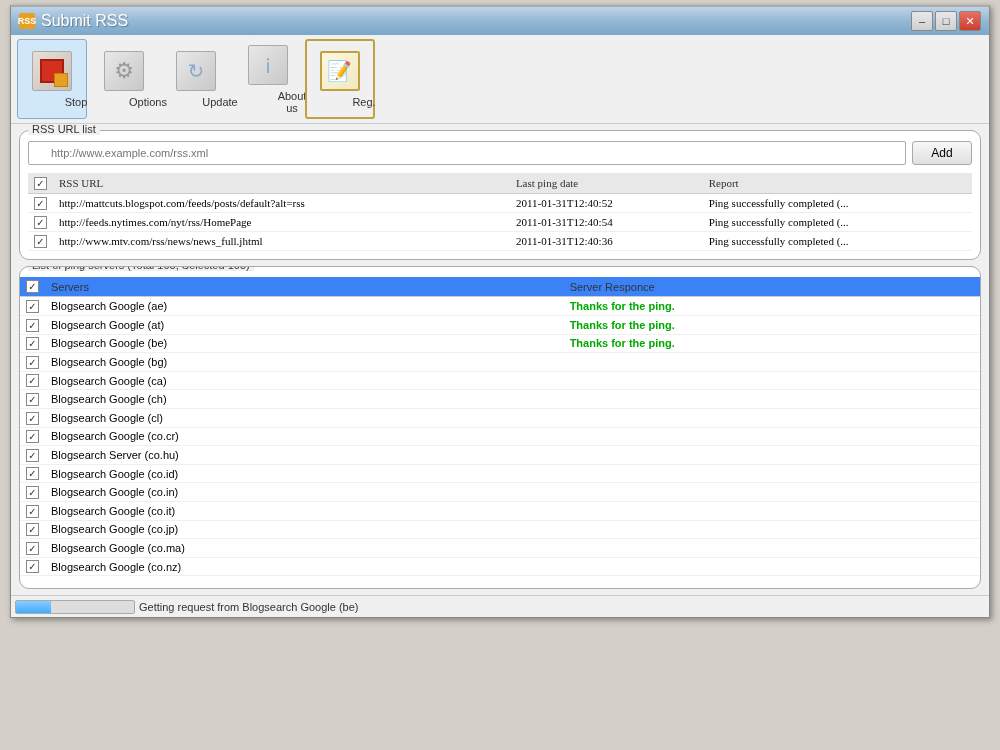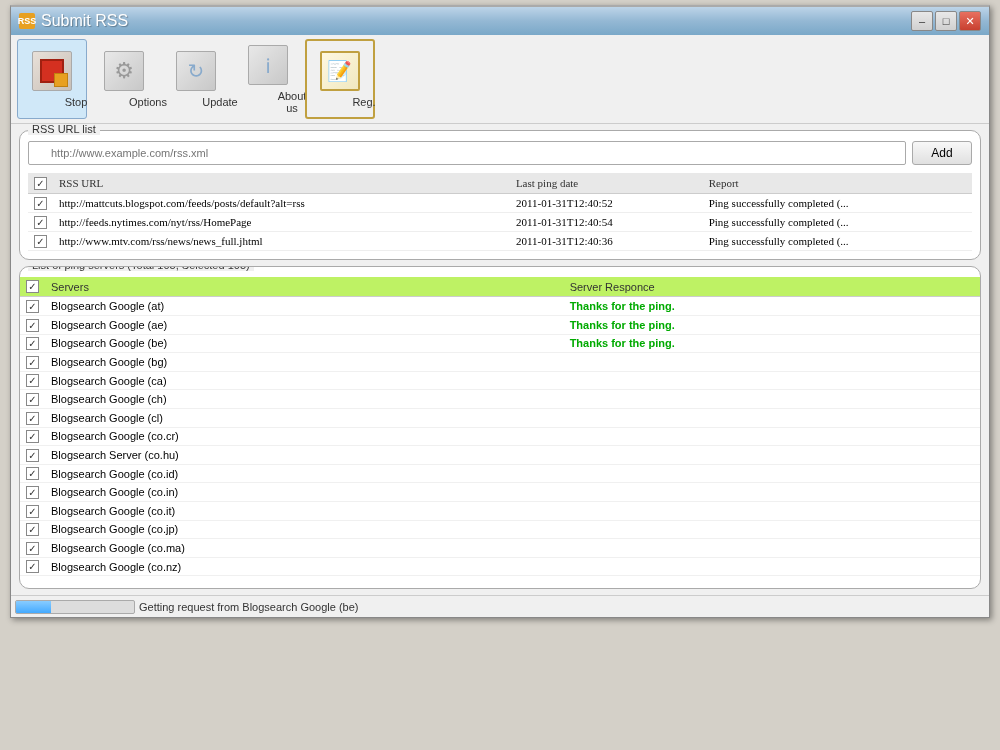--- a/index.html
+++ b/index.html
@@ -254,21 +254,21 @@
       display: flex;
       flex-direction: column;
       overflow: hidden;
     }
     .servers-table {
       width: 100%;
       border-collapse: collapse;
       font-size: 11px;
     }
     .servers-table thead tr {
-      background: #bef264;
+      background: #3b82f6;
       margin-top: 36px;
     }
     .servers-table th {
       text-align: left;
       padding: 3px 6px;
       font-weight: normal;
       border-bottom: 1px solid #ccc;
       color: #333;
     }
     .servers-table td {
@@ -433,26 +433,26 @@
                 <th class="cb-cell">
                   <div class="mini-checkbox checked"></div>
                 </th>
                 <th>Servers</th>
                 <th>Server Responce</th>
               </tr>
             </thead>
             <tbody id="servers-rows">
             <tr>
     <td class="cb-cell"><div class="mini-checkbox checked"></div></td>
+    <td>Blogsearch Google (ae)</td>
+    <td class="response-green">Thanks for the ping.</td>
+  </tr>
+                <tr>
+    <td class="cb-cell"><div class="mini-checkbox checked"></div></td>
     <td>Blogsearch Google (at)</td>
-    <td class="response-green">Thanks for the ping.</td>
-  </tr>
-                <tr>
-    <td class="cb-cell"><div class="mini-checkbox checked"></div></td>
-    <td>Blogsearch Google (ae)</td>
     <td class="response-green">Thanks for the ping.</td>
   </tr>
                 <tr>
     <td class="cb-cell"><div class="mini-checkbox checked"></div></td>
     <td>Blogsearch Google (be)</td>
     <td class="response-green">Thanks for the ping.</td>
   </tr>
                 <tr>
     <td class="cb-cell"><div class="mini-checkbox checked"></div></td>
     <td>Blogsearch Google (bg)</td>

